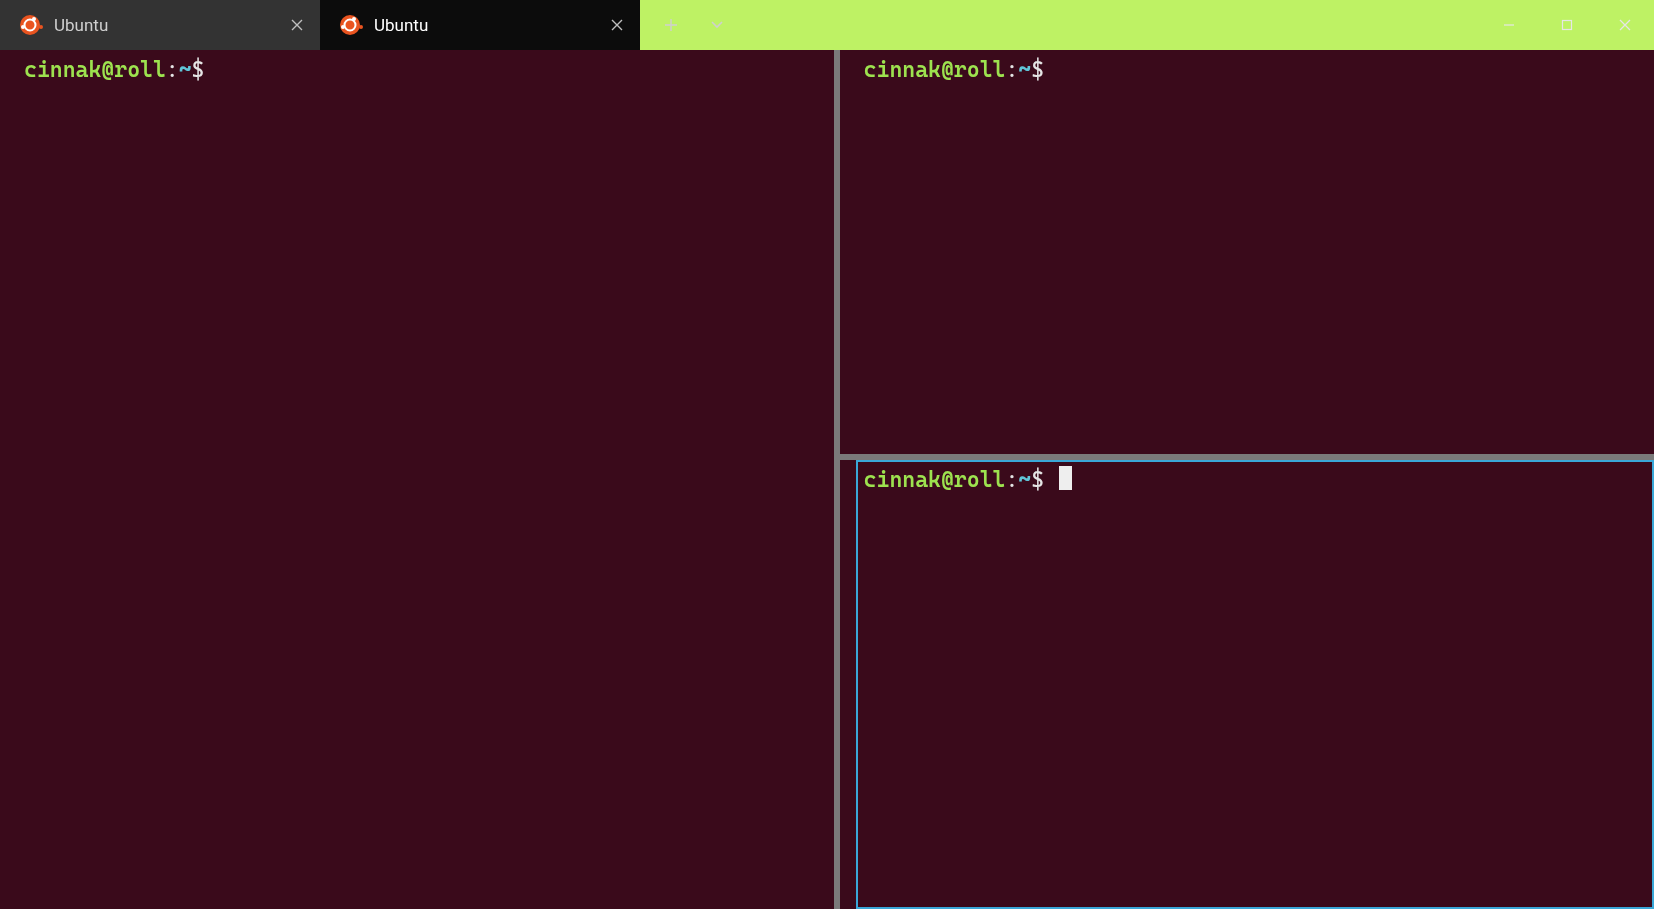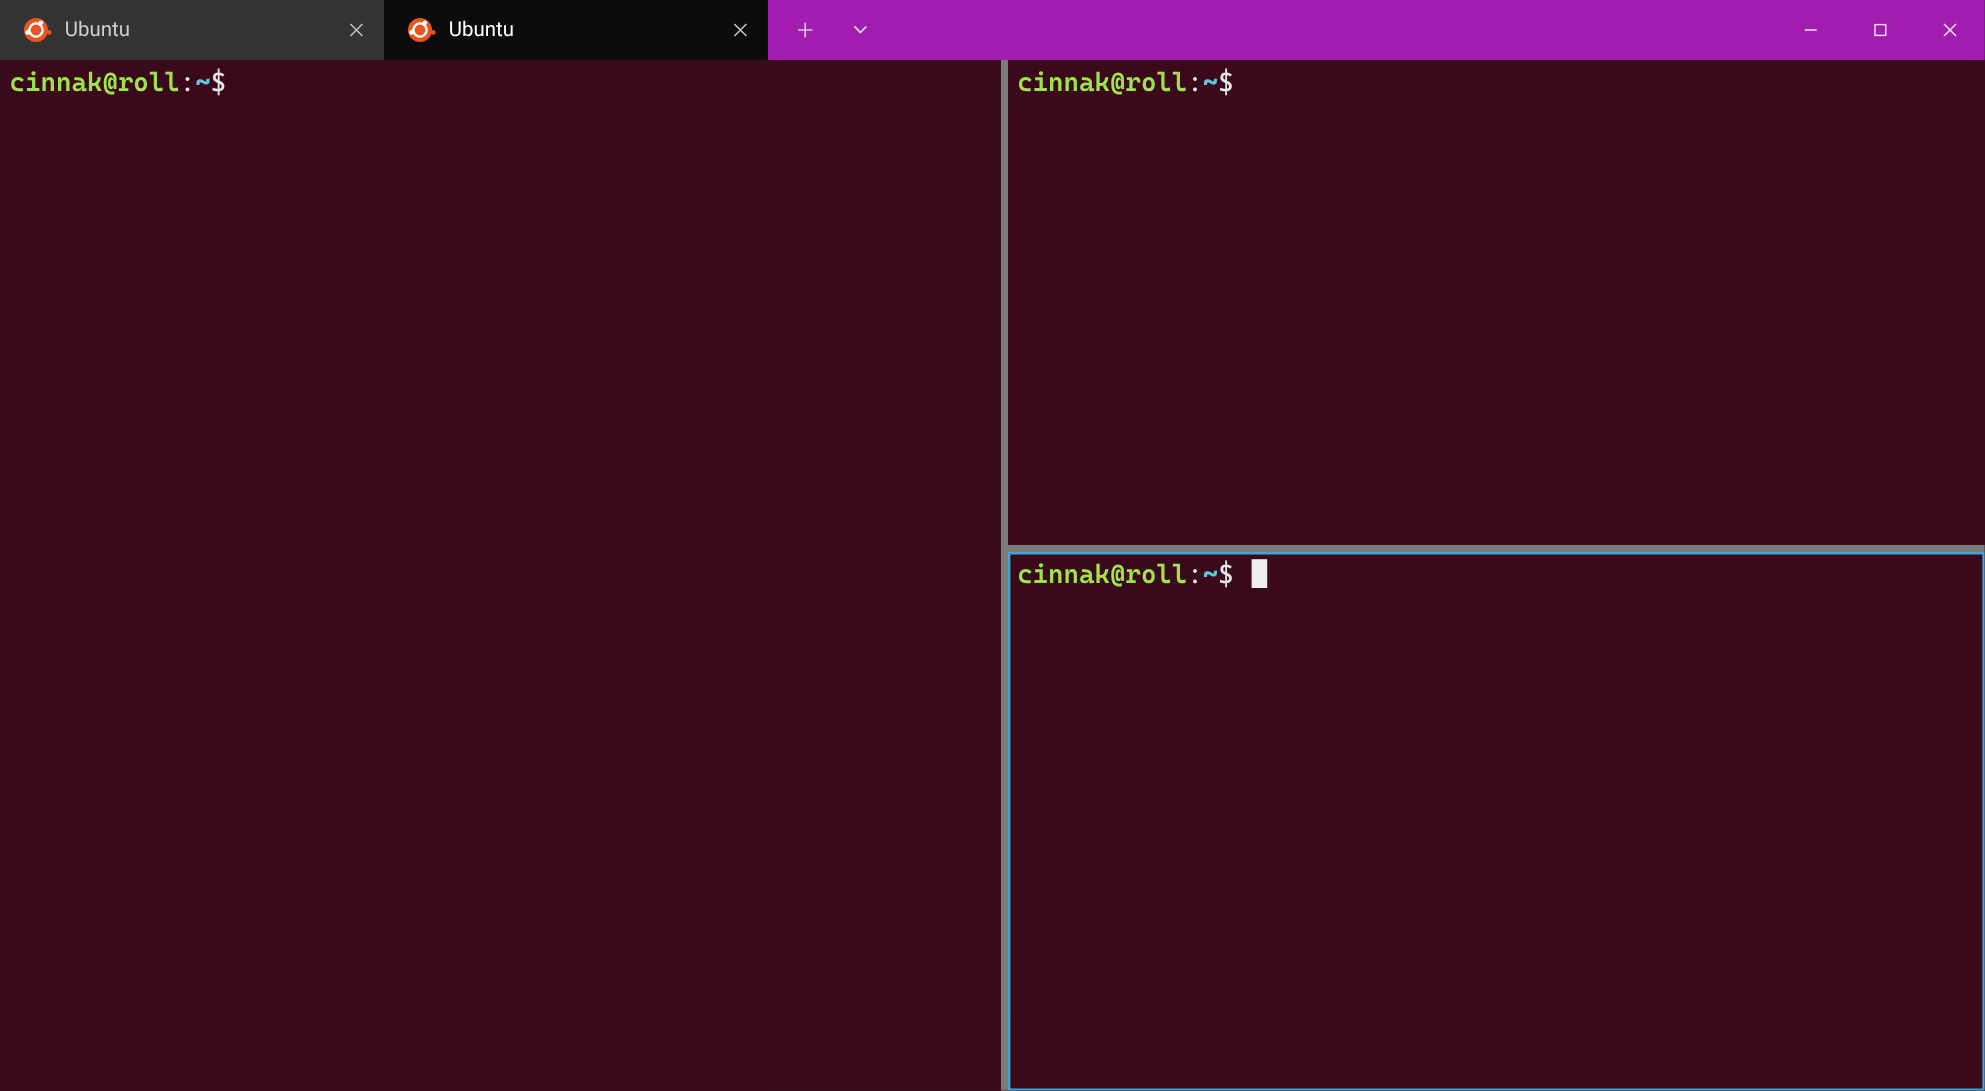--- a/index.html
+++ b/index.html
@@ -7,21 +7,21 @@
   body {
     font-family: -apple-system, BlinkMacSystemFont, "Segoe UI", Roboto, sans-serif;
     background: #2d2d2d;
     display: flex;
     flex-direction: column;
   }
 
   
   .titlebar {
     height: 50px;
-    background: #a21caf;
+    background: #bef264;
     display: flex;
     align-items: stretch;
     user-select: none;
   }
   .tab {
     display: flex;
     align-items: center;
     padding: 0 14px 0 20px;
     gap: 14px;
     min-width: 320px;
@@ -118,20 +118,21 @@
     background: #7a7a7a;
     cursor: row-resize;
   }
   .pane {
     flex: 1 1 0;
     background: #3a0a1b;
     color: #eeeeee;
     padding: 6px 8px 8px 8px;
     overflow: hidden;
     position: relative;
+    margin-left: 16px;
   }
   .pane.focused {
     box-shadow: inset 0 0 0 2px #3aa7d8;
   }
   .prompt-line {
     font-family: "Cascadia Mono", "Fira Mono", "Consolas", "Menlo", monospace;
     font-size: 22px;
     line-height: 1.3;
     white-space: pre;
     display: flex;

